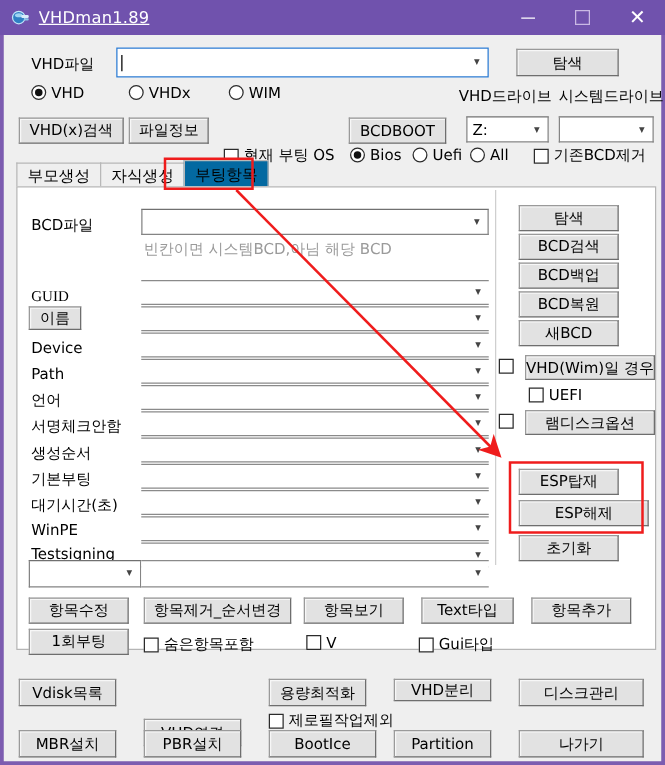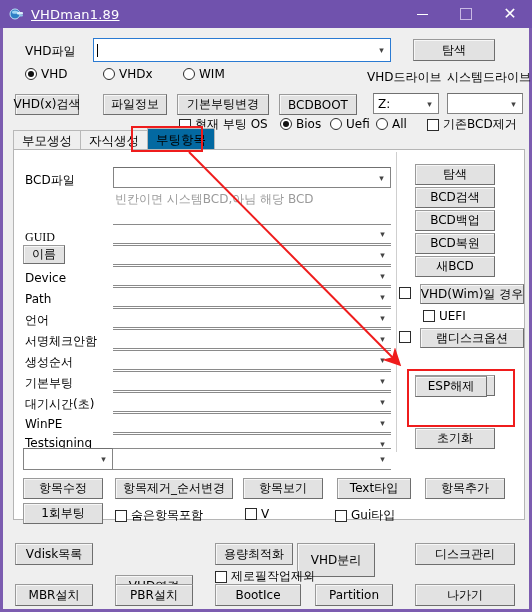--- a/index.html
+++ b/index.html
@@ -139,23 +139,22 @@
       <span>VHDx</span>
   </div>
   <div class="rdo" style="left:180px;top:67px;">
     <span class="circ"></span>
       <span>WIM</span>
   </div>
 
   <div class="lbl" style="left:364px;top:70px;">VHD드라이브</div>
   <div class="lbl" style="left:444px;top:70px;">시스템드라이브</div>
 
-  <div class="btn" style="left:12px;top:94px;width:64px;height:21px;">VHD(x)검색</div>
+  <div class="btn" style="left:12px;top:94px;width:84px;height:21px;">VHD(x)검색</div>
   <div class="btn" style="left:100px;top:94px;width:64px;height:21px;">파일정보</div>
-  <div class="btn" style="left:174px;top:94px;width:92px;height:21px;">기본부팅변경</div>
   <div class="btn" style="left:276px;top:94px;width:78px;height:21px;">BCDBOOT</div>
 
   <div class="combo" style="left:370px;top:93px;width:66px;height:21px;">
     <div class="cv">Z:</div>
     <div class="arw">▾</div>
   </div>
   <div class="combo" style="left:444px;top:93px;width:76px;height:21px;">
     <div class="cv"></div>
     <div class="arw">▾</div>
   </div>
@@ -287,21 +286,21 @@
     <span class="box"></span>
     <span>UEFI</span>
   </div>
 
   <div class="cbx" style="left:396px;top:331px;">
     <span class="box"></span>
   </div>
   <div class="btn" style="left:417px;top:328px;width:104px;height:20px;">램디스크옵션</div>
 
   <div class="btn" style="left:412px;top:375px;width:80px;height:21px;">ESP탑재</div>
-  <div class="btn" style="left:412px;top:376px;width:72px;height:21px;">ESP해제</div>
+  <div class="btn" style="left:412px;top:400px;width:104px;height:21px;">ESP해제</div>
   <div class="btn" style="left:412px;top:428px;width:80px;height:21px;">초기화</div>
 
   <div class="btn" style="left:20px;top:478px;width:80px;height:21px;">항목수정</div>
   <div class="btn" style="left:112px;top:478px;width:118px;height:21px;">항목제거_순서변경</div>
   <div class="btn" style="left:240px;top:478px;width:80px;height:21px;">항목보기</div>
   <div class="btn" style="left:334px;top:478px;width:74px;height:21px;">Text타입</div>
   <div class="btn" style="left:422px;top:478px;width:80px;height:21px;">항목추가</div>
 
   <div class="btn" style="left:20px;top:503px;width:80px;height:21px;">1회부팅</div>
   <div class="cbx" style="left:112px;top:507px;text-align:center;">
@@ -313,21 +312,21 @@
     <span>V</span>
   </div>
   <div class="cbx" style="left:332px;top:507px;">
     <span class="box"></span>
     <span>Gui타입</span>
   </div>
 
   <div class="btn" style="left:12px;top:543px;width:78px;height:22px;">Vdisk목록</div>
   <div class="btn" style="left:112px;top:543px;width:78px;height:22px;margin-top:32px;">VHD연결</div>
   <div class="btn" style="left:212px;top:543px;width:78px;height:22px;">용량최적화</div>
-  <div class="btn" style="left:294px;top:543px;width:78px;height:34px;">VHD분리</div>
+  <div class="btn" style="left:312px;top:543px;width:78px;height:18px;">VHD분리</div>
   <div class="btn" style="left:412px;top:543px;width:100px;height:22px;">디스크관리</div>
 
   <div class="cbx" style="left:212px;top:568px;">
     <span class="box"></span>
     <span>제로필작업제외</span>
   </div>
 
   <div class="btn" style="left:12px;top:584px;width:78px;height:22px;">MBR설치</div>
   <div class="btn" style="left:112px;top:584px;width:78px;height:22px;">PBR설치</div>
   <div class="btn" style="left:212px;top:584px;width:86px;height:22px;">BootIce</div>

